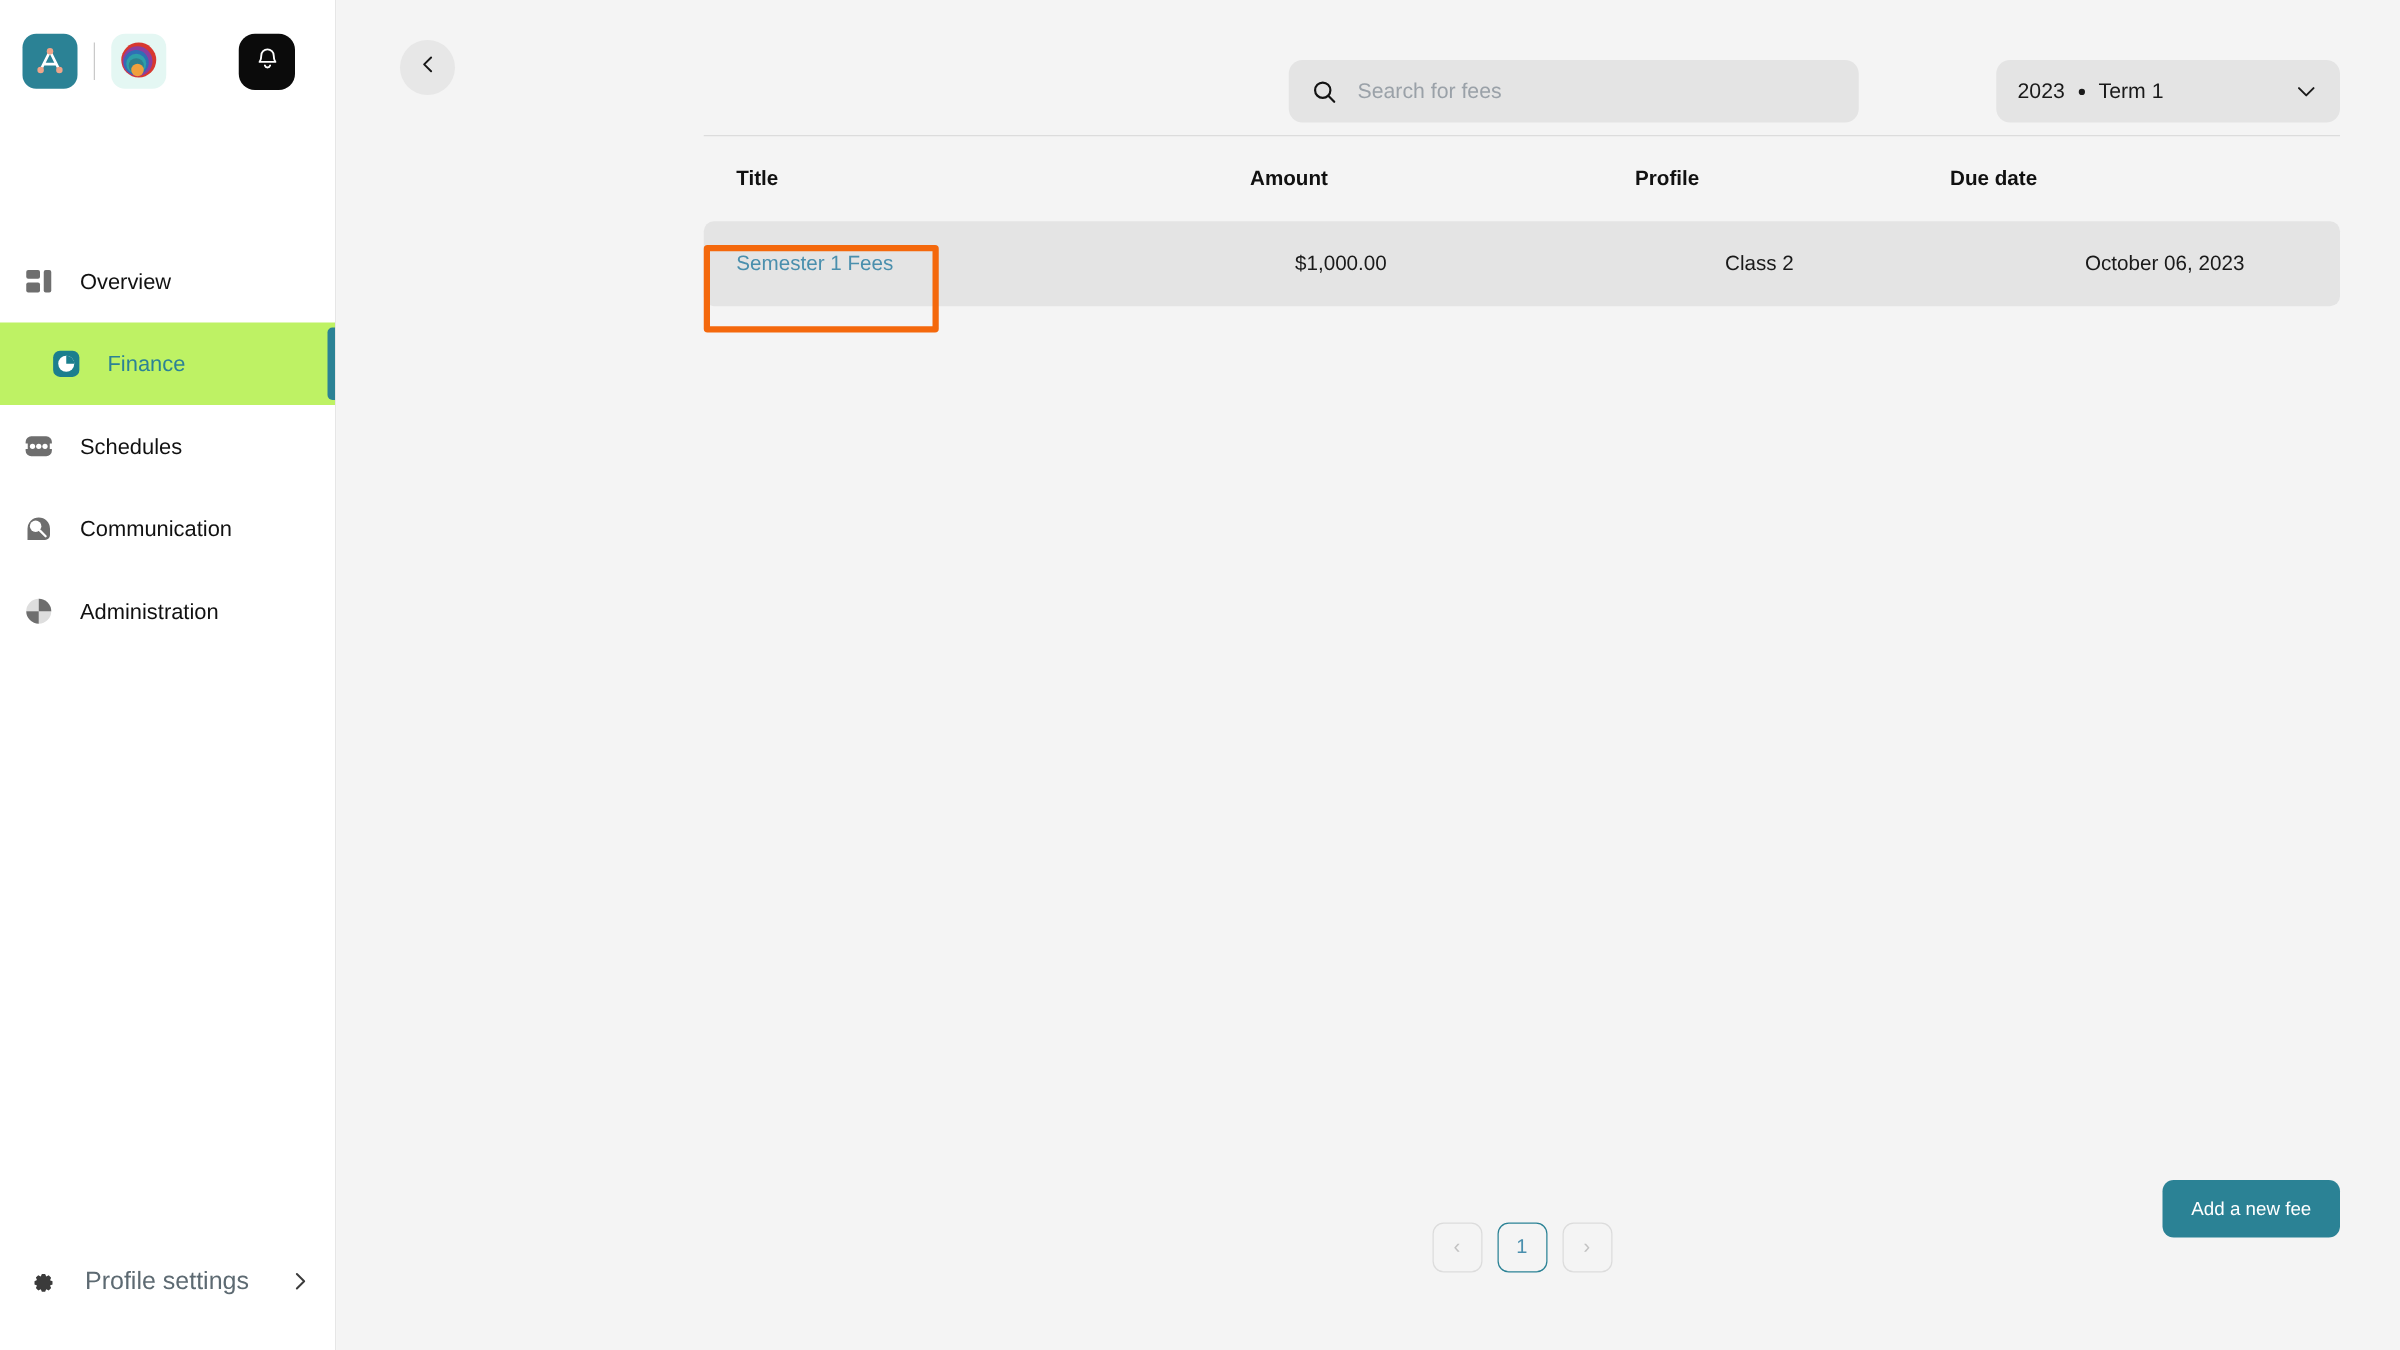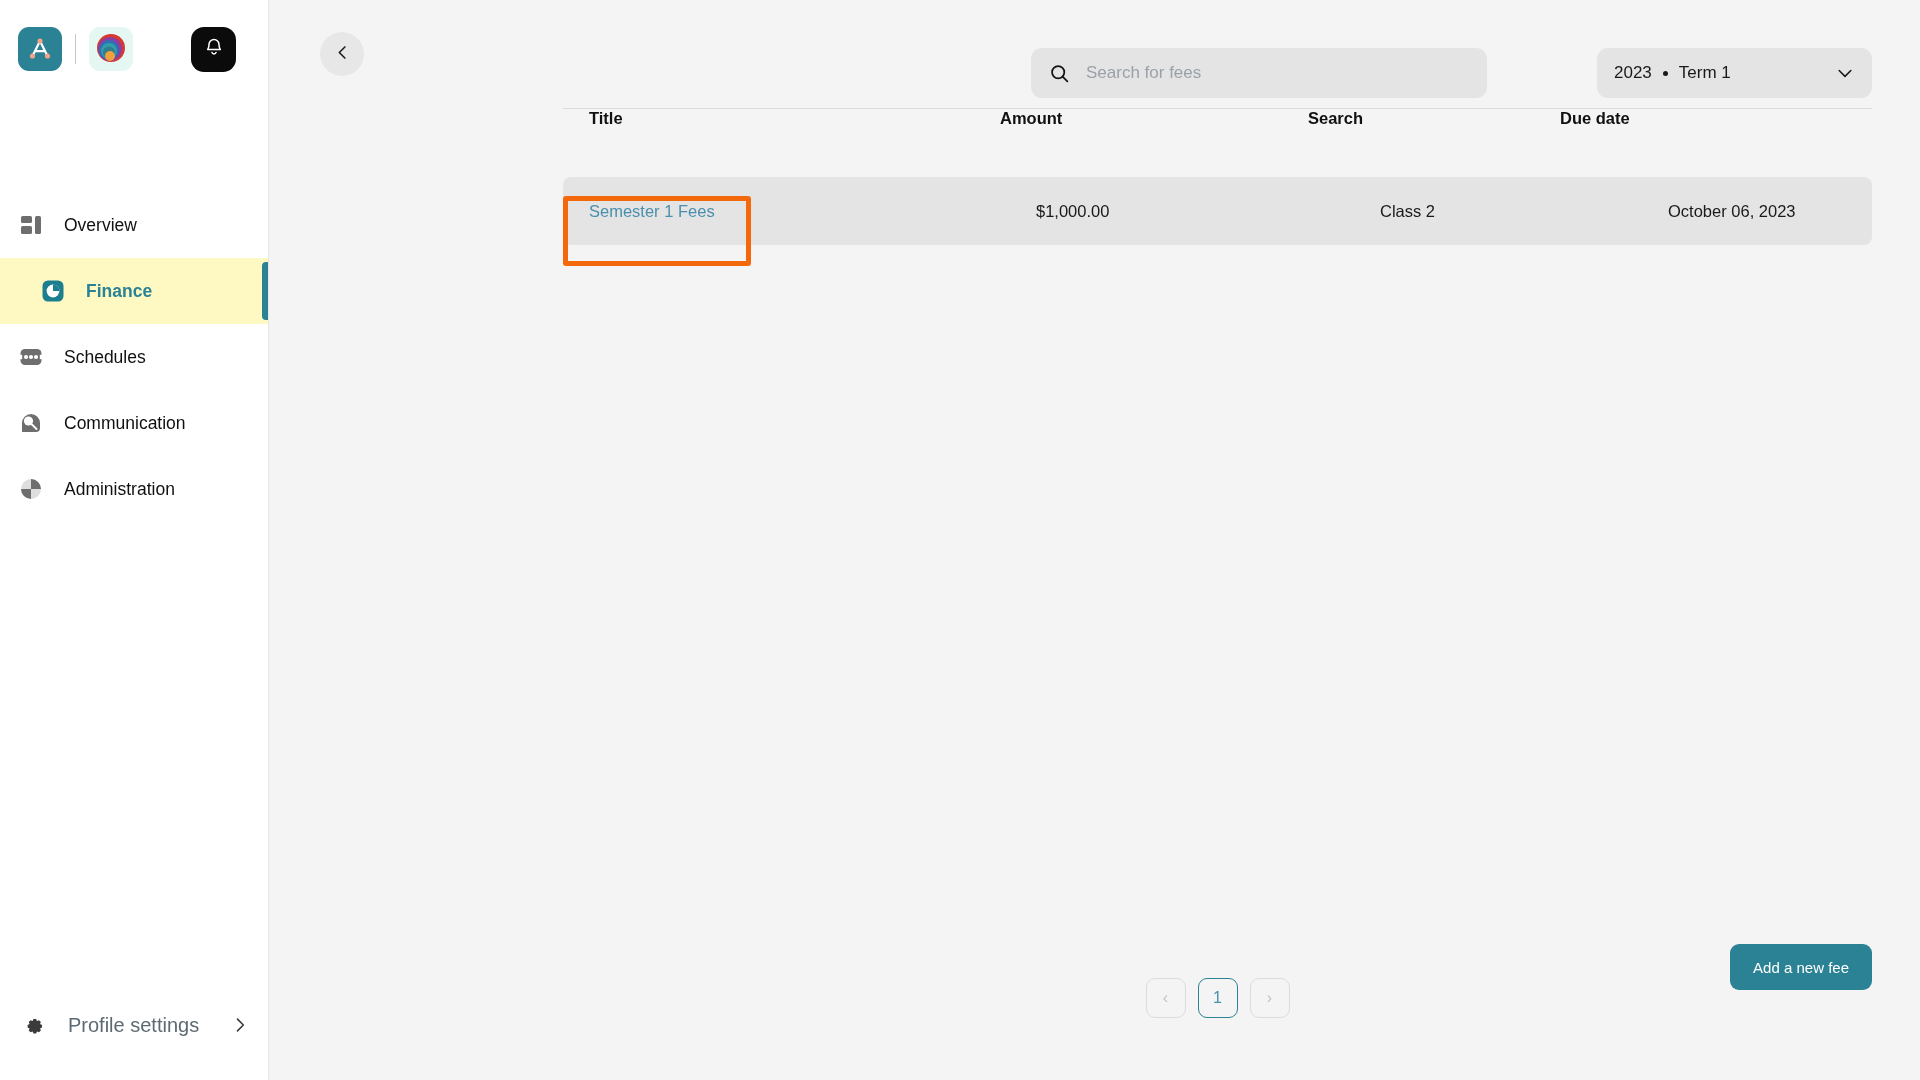--- a/index.html
+++ b/index.html
@@ -45,21 +45,21 @@
   .nav-item {
     height: 66px; display: flex; align-items: center;
     padding-left: 18px; cursor: pointer; position: relative;
     font-size: 17.5px; color: #111111;
   }
   .nav-item .nav-ico {
     width: 26px; height: 26px; display: flex; align-items: center; justify-content: center;
     margin-right: 20px; flex: 0 0 26px;
   }
   .nav-item.active {
-    background: #fef9c3; color: #2b8295; font-weight: 700; padding-left: 40px;
+    background: #bef264; color: #2b8295; font-weight: 400; padding-left: 40px;
   }
   .nav-item.active::after {
     content: ""; position: absolute; right: 0; top: 4px; bottom: 4px;
     width: 6px; background: #2b8295; border-radius: 4px 0 0 4px;
   }
   .nav-label { white-space: nowrap; }
 
   .sidebar-bottom {
     margin-top: auto; margin-bottom: 42px;
     display: flex; align-items: center;
@@ -105,21 +105,21 @@
   .term-dot { width: 5px; height: 5px; border-radius: 50%; background: #1a1a1a; display: inline-block; }
   .term-chev { margin-left: auto; display: flex; align-items: center; }
 
   .divider-line {
     height: 1px; background: #dcdcdc; margin: 0 48px 0 294px;
   }
 
   
   .table-area { padding: 0 48px 0 294px; }
   .t-head {
-    display: flex; height: 68px;
+    display: flex; align-items: center; height: 68px;
     font-size: 16.5px; font-weight: bold; color: #111;
   }
   .t-row {
     display: flex; align-items: center; height: 68px;
     background: #e4e4e4; border-radius: 8px;
     font-size: 16.5px; color: #1a1a1a; position: relative; gap: 36px;
   }
   .col-title { width: 437px; padding-left: 26px; }
   .col-amount { width: 308px; }
   .col-target { width: 252px; }
@@ -311,21 +311,21 @@
         </span>
       </div>
     </div>
 
     <div class="divider-line"></div>
 
     <div class="table-area">
       <div class="t-head">
         <div class="col-title">Title</div>
         <div class="col-amount">Amount</div>
-        <div class="col-target">Search</div>
+        <div class="col-target">Profile</div>
         <div class="col-due">Due date</div>
       </div>
 
       <div class="t-row">
         <div class="col-title">
           <span class="row-link">Semester 1 Fees</span>
         </div>
         <div class="col-amount">$1,000.00</div>
         <div class="col-target">Class 2</div>
         <div class="col-due">October 06, 2023</div>

